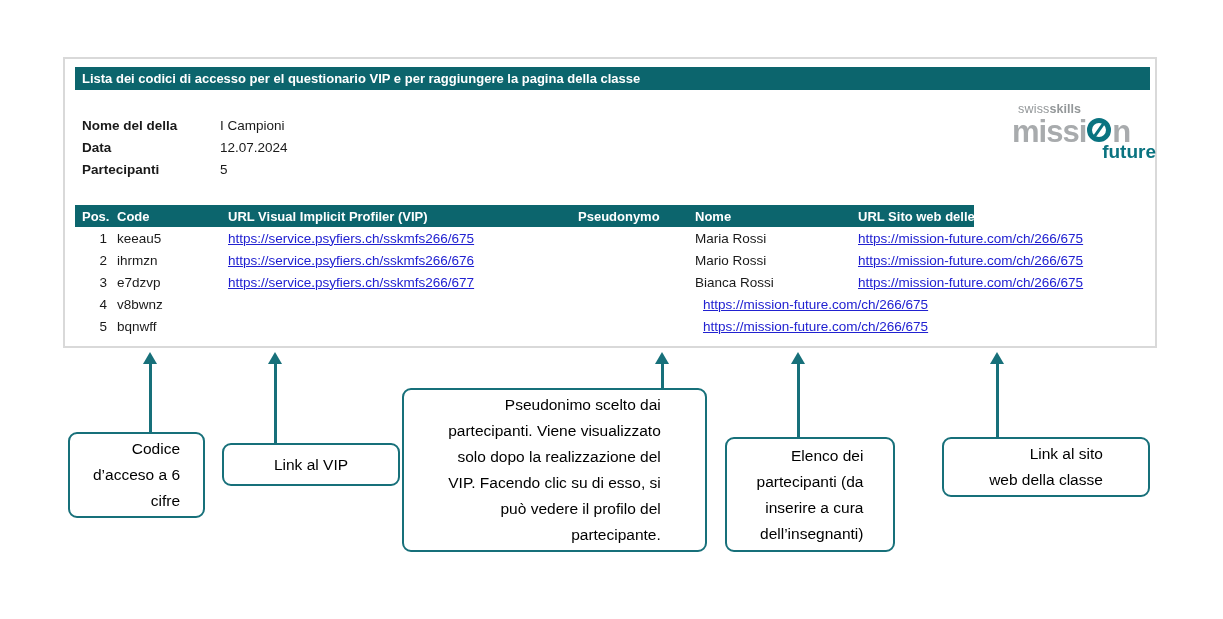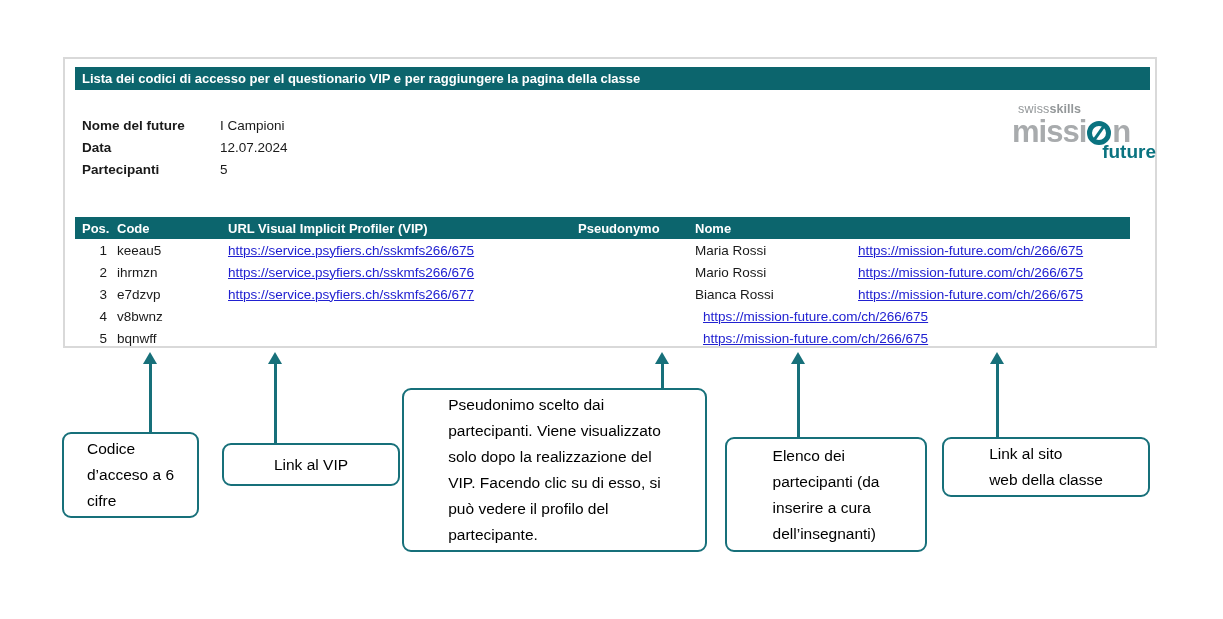--- a/index.html
+++ b/index.html
@@ -15,57 +15,57 @@
     font-size:13px;font-weight:bold;line-height:23px;padding-left:7px;box-sizing:border-box;white-space:nowrap;}
   
   .info{left:82px;top:114px;display:grid;grid-template-columns:138px auto;grid-auto-rows:22px;
     font-size:13.5px;align-items:center;}
   .info .lab{font-weight:bold;}
   
   .logo{left:1000px;top:102px;width:148px;margin-left:12px;}
   .logo-top{font-size:12.5px;color:#939799;margin-left:6px;letter-spacing:.2px;}
   .logo-top b{letter-spacing:0;}
   .logo-word{font-size:31px;font-weight:bold;color:var(--lg-gray);line-height:32px;letter-spacing:-1px;
-    display:flex;align-items:center;}
+    display:flex;align-items:flex-start;}
   .o-icon{display:inline-block;width:24px;height:24px;border:5px solid var(--lg-teal);border-radius:50%;
     box-sizing:border-box;position:relative;margin:2px 1px 0 1px;background:#fff;}
   .o-icon::after{content:"";position:absolute;left:50%;top:50%;width:3px;height:15px;background:var(--lg-teal);
     transform:translate(-50%,-50%) rotate(35deg);}
   .logo-future{font-size:19px;font-weight:bold;color:var(--lg-teal);text-align:right;margin-top:-7px;padding-right:4px;}
   
-  .thead,.trow{left:75px;width:1055px;display:grid;grid-template-columns:38px 107px 358px 117px 155px 1fr;
-    height:22px;align-items:center;box-sizing:border-box;margin-top:12px;}
+  .thead,.trow{left:75px;width:899px;display:grid;grid-template-columns:38px 107px 358px 117px 155px 1fr;
+    height:22px;align-items:center;box-sizing:border-box;}
   .thead{top:205px;background:var(--teal);color:#fff;font-weight:bold;font-size:13px;}
   .trow{font-size:13.5px;}
   .cell{padding-left:4px;white-space:nowrap;overflow:visible;}
   .cell.pos{padding-left:7px;}
   .trow .cell.pos{text-align:right;padding-right:6px;padding-left:0;}
   .cell.vip,.cell.curl{padding-left:8px;}
   a.lnk{color:var(--link);}
   
   .arrow{position:absolute;width:14px;}
   .arrow .head{width:0;height:0;border-left:7px solid transparent;border-right:7px solid transparent;
     border-bottom:12px solid var(--ann);}
   .arrow .stem{width:3px;background:var(--ann);margin:-1px auto 0 auto;}
   
   .callout{position:absolute;background:#fff;border:2px solid var(--ann);border-radius:9px;
-    box-sizing:border-box;display:flex;align-items:center;justify-content:center;text-align:left;
+    box-sizing:border-box;display:flex;align-items:center;justify-content:center;text-align:right;
     font-size:15.5px;line-height:26px;color:#000;white-space:pre-line;padding:2px 8px;}
 </style>
 </head>
 <body style="--teal: #0c656d; --ann: #17707a; --link: #2121d1; --lg-gray: #a8abad; --lg-teal: #0a7380;">
 
 <div class="abs sheet"></div>
 
 <div class="abs titlebar">
   <span>Lista dei codici di accesso per el questionario VIP e per raggiungere la pagina della classe</span>
 </div>
 
 <div class="abs info">
-  <span class="lab">Nome del future</span>
+  <span class="lab">Nome del della</span>
   <span>I Campioni</span>
   <span class="lab">Data</span>
   <span>12.07.2024</span>
   <span class="lab">Partecipanti</span>
   <span>5</span>
 </div>
 
 <div class="abs logo">
   <div class="logo-top"><span>swiss</span><b>skills</b></div>
   <div class="logo-word">
@@ -75,20 +75,21 @@
     </div>
   <div class="logo-future">future</div>
 </div>
 
 <div class="abs thead">
   <div class="cell pos">Pos.</div>
   <div class="cell">Code</div>
   <div class="cell vip">URL Visual Implicit Profiler (VIP)</div>
   <div class="cell" style="padding-left:0">Pseudonymo</div>
   <div class="cell" style="padding-left:0">Nome</div>
+  <div class="cell curl">URL Sito web delle classi</div>
 </div>
 
 <div class="abs trow" style="top:227px">
   <div class="cell pos">1</div>
   <div class="cell">keeau5</div>
   <div class="cell vip"><a class="lnk" href="#">https://service.psyfiers.ch/sskmfs266/675</a></div>
   <div class="cell" style="padding-left:0"></div>
   <div class="cell" style="padding-left:0">Maria Rossi</div>
   <div class="cell curl"><a class="lnk" href="#">https://mission-future.com/ch/266/675</a></div>
 </div>
@@ -137,28 +138,28 @@
   </div>
 <div class="arrow" style="left:791px;top:352px">
     <div class="head"></div>
     <div class="stem" style="height:74px"></div>
   </div>
 <div class="arrow" style="left:990px;top:352px">
     <div class="head"></div>
     <div class="stem" style="height:74px"></div>
   </div>
 
-<div class="callout" style="left:62px;top:432px;width:137px;height:86px">Codice
+<div class="callout" style="left:68px;top:432px;width:137px;height:86px">Codice
 d’acceso a 6
 cifre</div>
 <div class="callout" style="left:222px;top:443px;width:178px;height:43px">Link al VIP</div>
 <div class="callout" style="left:402px;top:388px;width:305px;height:164px">Pseudonimo scelto dai
 partecipanti. Viene visualizzato
 solo dopo la realizzazione del
 VIP. Facendo clic su di esso, si
 può vedere il profilo del
 partecipante.</div>
-<div class="callout" style="left:725px;top:437px;width:202px;height:115px">Elenco dei
+<div class="callout" style="left:725px;top:437px;width:170px;height:115px">Elenco dei
 partecipanti (da
 inserire a cura
 dell’insegnanti)</div>
 <div class="callout" style="left:942px;top:437px;width:208px;height:60px">Link al sito
 web della classe</div>
 
 </body></html>

